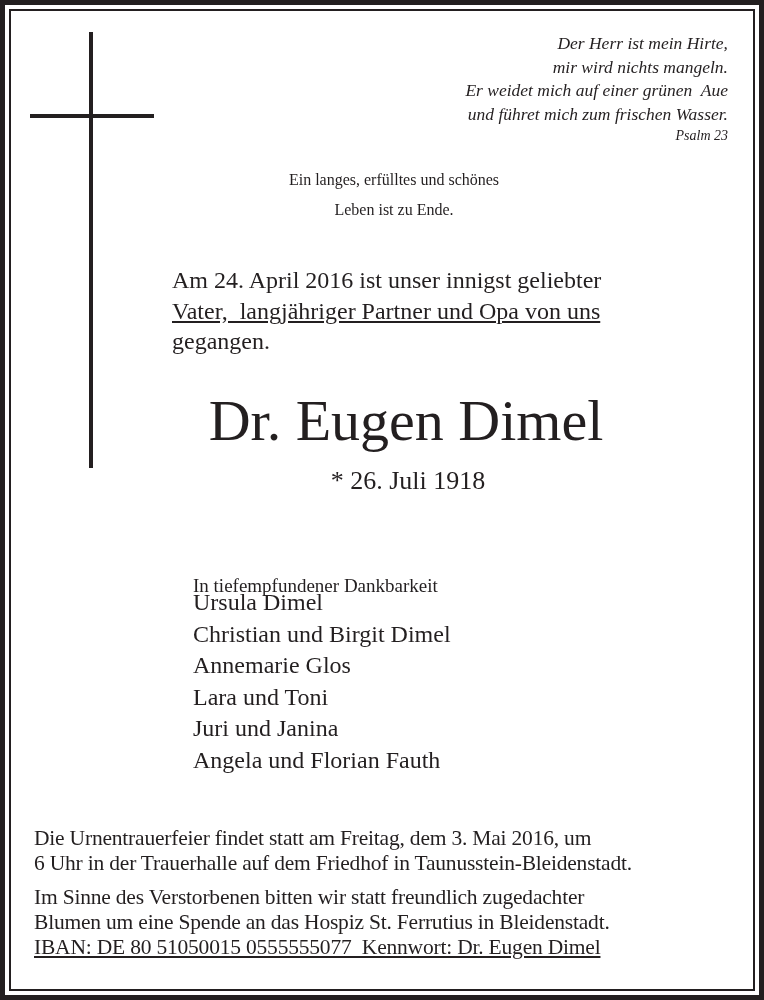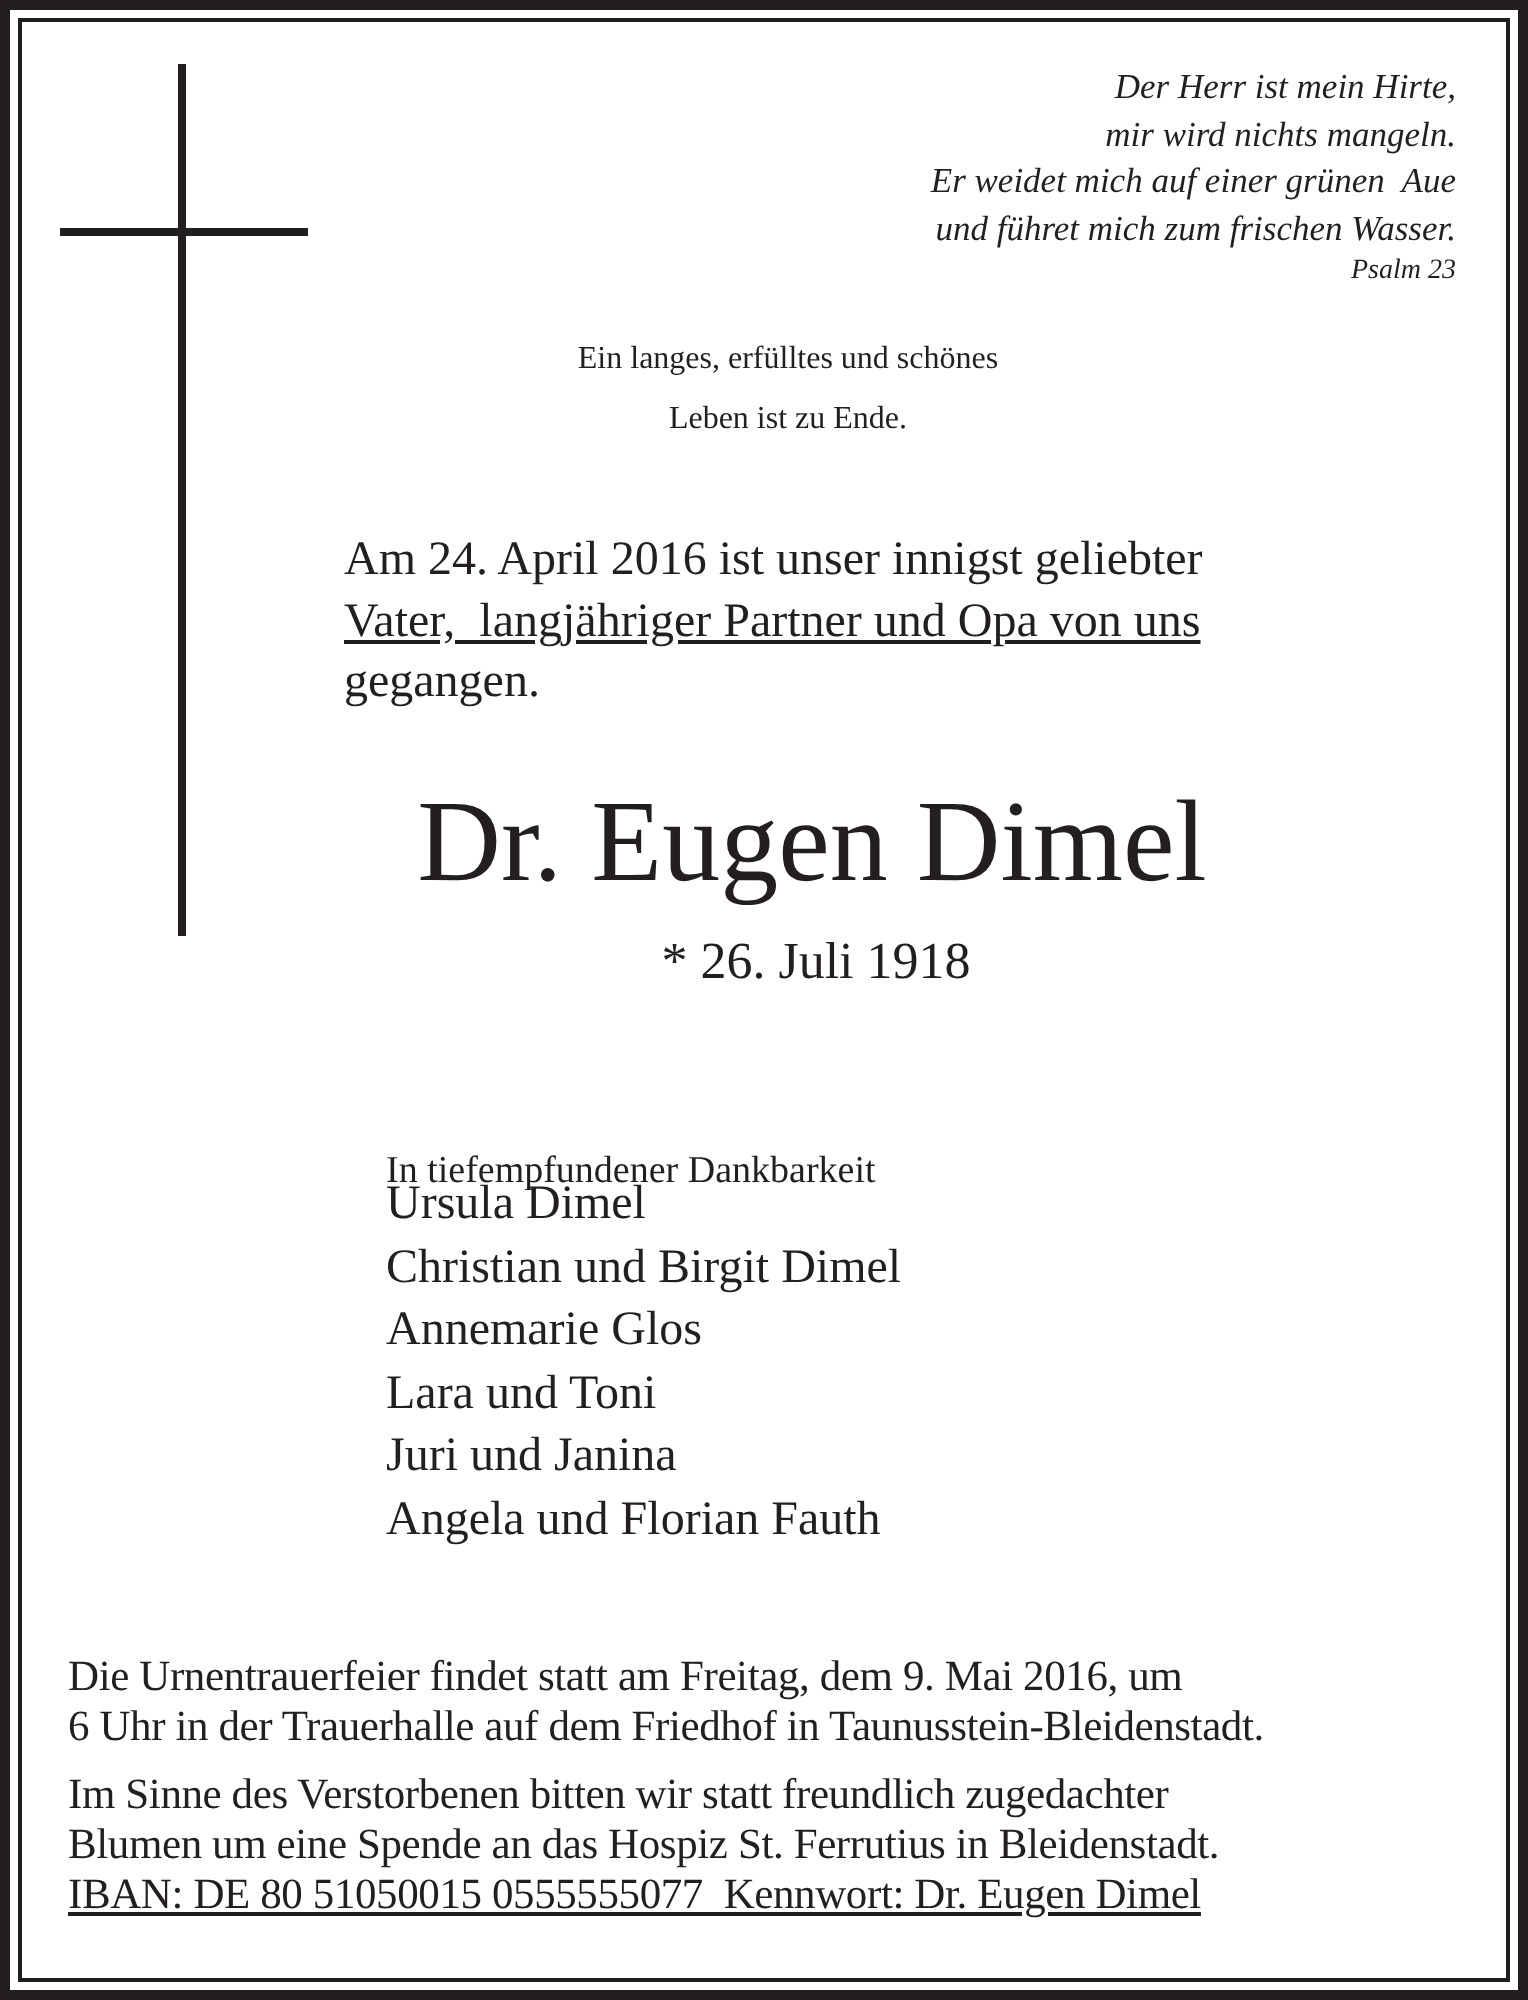--- a/index.html
+++ b/index.html
@@ -65,21 +65,21 @@
 <div class="mourners">
   <div>Ursula Dimel</div>
   <div>Christian und Birgit Dimel</div>
   <div>Annemarie Glos</div>
   <div>Lara und Toni</div>
   <div>Juri und Janina</div>
   <div>Angela und Florian Fauth</div>
 </div>
 
 <div class="footer f1">
-  <div>Die Urnentrauerfeier findet statt am Freitag, dem 9. Mai 2016, um</div>
+  <div>Die Urnentrauerfeier findet statt am Freitag, dem 3. Mai 2016, um</div>
   <div>6 Uhr in der Trauerhalle auf dem Friedhof in Taunusstein-Bleidenstadt.</div>
 </div>
 
 <div class="footer f2">
   <div>Im Sinne des Verstorbenen bitten wir statt freundlich zugedachter</div>
   <div>Blumen um eine Spende an das Hospiz St. Ferrutius in Bleidenstadt.</div>
   <div style="white-space:pre;text-decoration:underline;">IBAN: DE 80 51050015 0555555077  Kennwort: Dr. Eugen Dimel</div>
 </div>
 
 </body></html>

